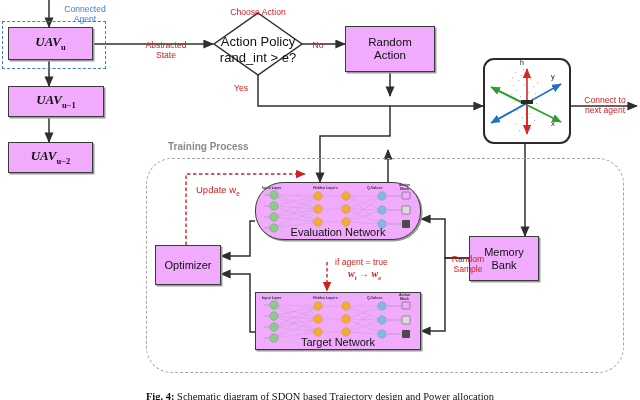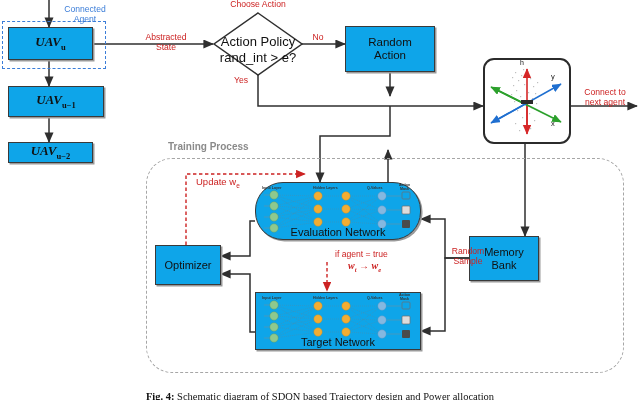--- a/index.html
+++ b/index.html
@@ -1,27 +1,27 @@
 <!DOCTYPE html>
 <html><head>
 <meta charset="utf-8">
 <style>
   html,body{margin:0;padding:0;background:#ffffff;}
   body{width:640px;height:400px;position:relative;overflow:hidden;
        font-family:"Liberation Sans", sans-serif;color:#111;}
   #stage{position:absolute;left:0;top:0;width:640px;height:400px;}
   .abs{position:absolute;}
-  .box{position:absolute;background:#0ea5e9;border:1.6px solid #3a3a3a;
+  .box{position:absolute;background:#f0abfc;border:1.6px solid #3a3a3a;
        box-sizing:border-box;display:flex;align-items:center;justify-content:center;
        text-align:center;line-height:1.12;}
   .box-shadow{box-shadow:1.5px 1.5px 0 0 #9a9a9a;}
   .uav{font-family:"Liberation Serif", serif;font-style:italic;font-weight:700;font-size:13px;}
   .uav sub{font-size:8.5px;font-style:normal;font-weight:700;}
   .lbl{position:absolute;font-size:8.6px;line-height:1.12;text-align:center;white-space:pre;}
-  .red{color:#cc2222;}
+  .red{color:#cc2222;margin-top:8px;}
   .blue{color:#3b7dd8;}
   .gray{color:#8a8a8a;}
   .netcap{position:absolute;left:0;right:0;bottom:1px;font-size:11px;text-align:center;color:#111;}
   .netlab{position:absolute;font-size:3.6px;color:#333;white-space:nowrap;font-weight:600;}
   svg{position:absolute;left:0;top:0;overflow:visible;}
   .caption{position:absolute;left:0;right:0;bottom:-2px;text-align:center;
            font-family:"Liberation Serif", serif;font-size:10.5px;color:#111;}
   .caption b{font-weight:700;}
   .dashblue{position:absolute;border:1.4px dashed #3b7dd8;box-sizing:border-box;}
   .dashgray{position:absolute;border:1.6px dashed #a6a6a6;box-sizing:border-box;border-radius:26px;}
@@ -94,21 +94,21 @@
   <div class="dashblue" style="left:2px;top:21px;width:104px;height:48px;"></div>
   <div class="lbl blue" style="left:52px;top:5px;width:66px;">Connected
 Agent</div>
 
   <div class="box box-shadow" style="left:8px;top:27px;width:85px;height:33px;">
     <span class="uav">UAV<sub>u</sub></span>
   </div>
   <div class="box box-shadow" style="left:8px;top:86px;width:96px;height:31px;">
     <span class="uav">UAV<sub>u−1</sub></span>
   </div>
-  <div class="box box-shadow" style="left:8px;top:142px;width:85px;height:21px;">
+  <div class="box box-shadow" style="left:8px;top:142px;width:85px;height:31px;">
     <span class="uav">UAV<sub>u−2</sub></span>
   </div>
 
   <div class="lbl red" style="left:128px;top:33px;width:76px;">Abstracted
 State</div>
 
   <div class="abs" style="left:213px;top:12px;width:90px;height:64px;">
     <svg width="90" height="64" style="position:absolute;left:0;top:0;">
       <polygon points="45,1 89,32 45,63 1,32" fill="#ffffff" stroke="#2f2f2f" stroke-width="1.5"></polygon>
     </svg>

